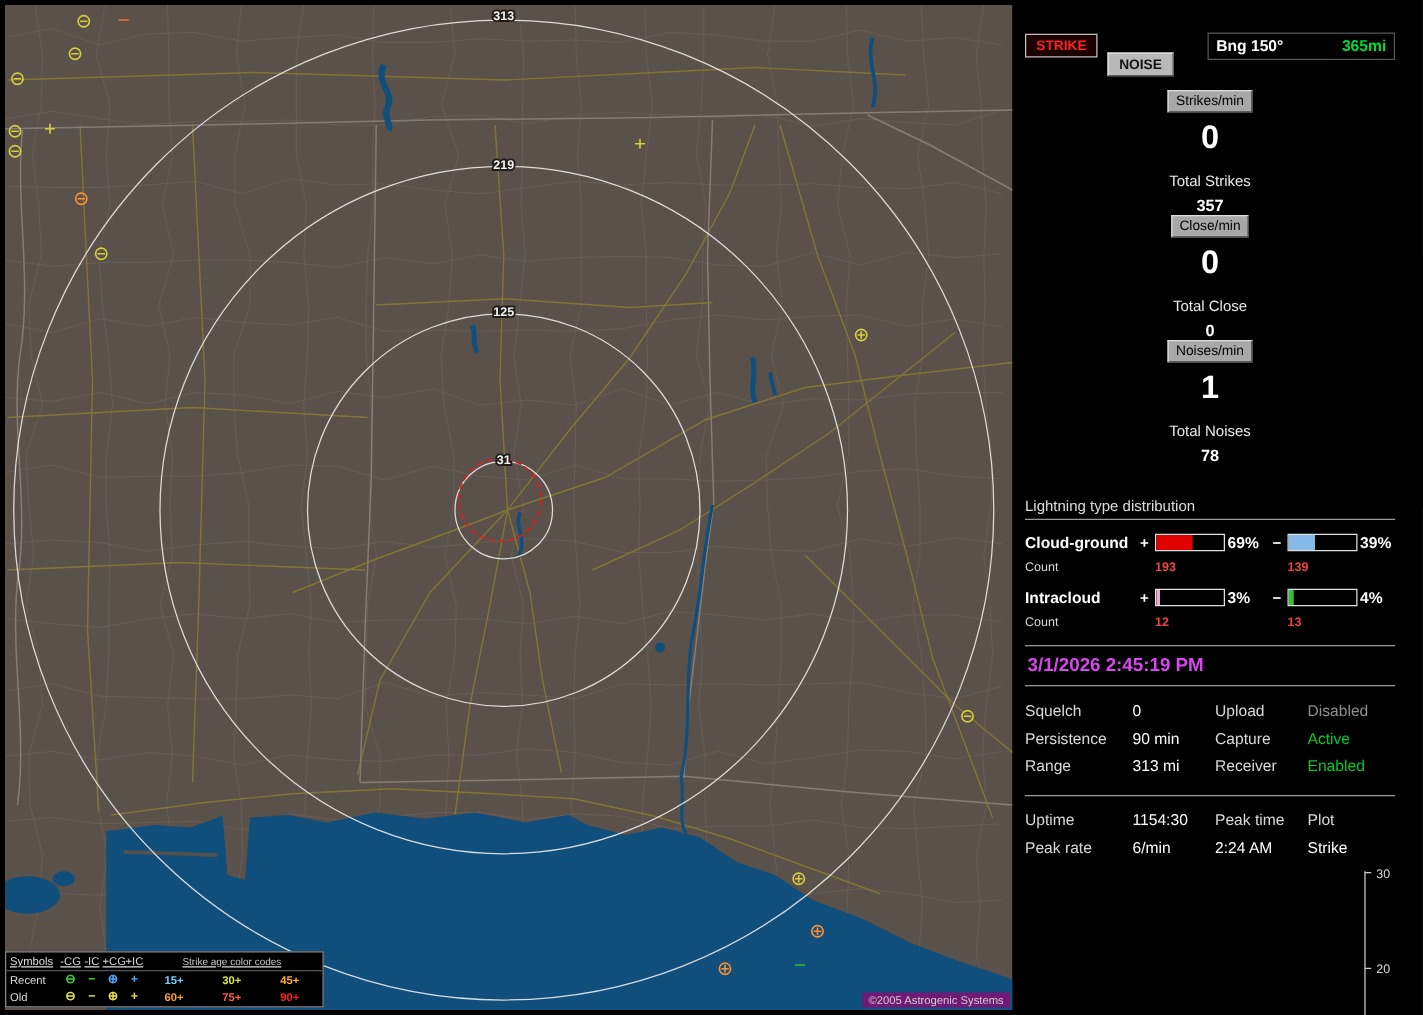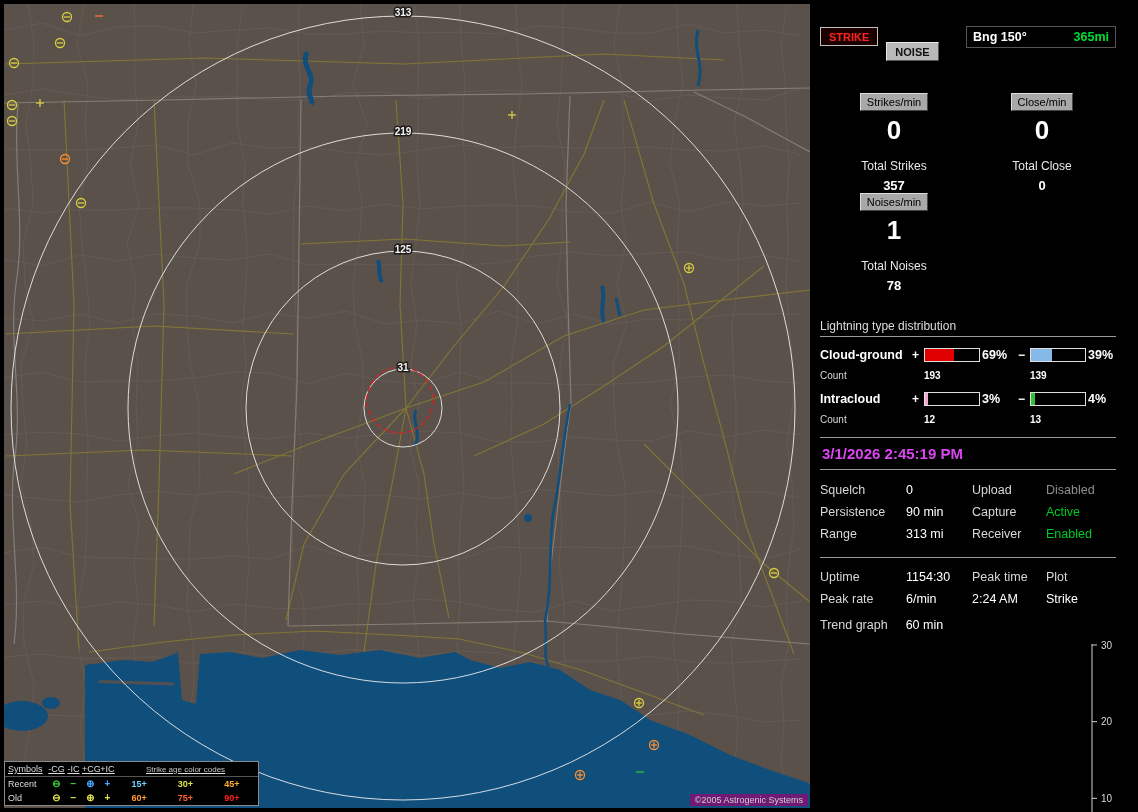--- a/index.html
+++ b/index.html
@@ -27,36 +27,36 @@
   .top-row{display:flex;gap:8px;align-items:center;}
   .btn{height:19px;font-size:11px;font-weight:bold;padding:0 8px;cursor:pointer;
        font-family:"Liberation Sans",sans-serif;}
   .btn-strike{background:#1c0000;color:#ff2222;border:1px solid #c0c0c0;}
   .btn-noise{background:#b9b9b9;color:#111;border:1px solid #e8e8e8;
              border-right-color:#555;border-bottom-color:#555;margin-top:30px;}
   .bng-box{margin-left:auto;width:136px;height:20px;display:flex;align-items:center;
            justify-content:space-between;padding:0 6px;border:1px solid #555;background:#000;}
   .bng{color:#fff;font-weight:bold;font-size:12.5px;}
   .bngmi{color:#00dd33;font-weight:bold;font-size:12.5px;}
-  .counters{display:grid;grid-template-columns:1fr 1fr;text-align:center;margin-top:32px;}
+  .counters{display:grid;grid-template-columns:1fr;text-align:center;margin-top:11px;}
   .counter-box{display:inline-block;background:#a8a8a8;color:#000;font-size:11px;padding:2px 6px;
                border:1px solid #ddd;border-right-color:#444;border-bottom-color:#444;}
   .big-num{font-size:26px;font-weight:bold;color:#fff;margin-top:6px;line-height:1;}
   .total-label{margin-top:16px;font-size:12px;color:#e8e8e8;}
   .total-val{margin-top:5px;font-size:13px;font-weight:bold;color:#fff;}
   .dist-title{margin-top:26px;color:#ddd;font-size:12px;padding-bottom:3px;border-bottom:1px solid #9a9a9a;}
   .dist-grid{display:grid;grid-template-columns:92px 12px 58px 36px 12px 58px auto;
              align-items:center;margin-top:10px;height:16px;}
   .dist-name{font-weight:bold;color:#fff;font-size:12.5px;}
   .sign{color:#fff;font-weight:bold;}
   .bar{display:block;width:54px;height:12px;border:1px solid #e0e0e0;background:#000;overflow:hidden;}
   .bar .fill{display:block;height:100%;}
   .pct{font-weight:bold;color:#fff;font-size:12.5px;}
   .count-grid{display:grid;grid-template-columns:92px 12px 94px 12px auto;margin-top:7px;font-size:10px;}
-  .count-grid .cv{font-weight:bold;color:#ffffff;}
+  .count-grid .cv{font-weight:bold;color:#ef4444;}
   .datetime{margin-top:12px;border-top:1px solid #9a9a9a;border-bottom:1px solid #9a9a9a;
             padding:7px 2px;color:#d946ef;font-weight:bold;font-size:15px;}
   .settings-grid{display:grid;grid-template-columns:86px 66px 74px auto;row-gap:8px;
                  margin-top:13px;font-size:12.5px;}
   .stats-grid{display:grid;grid-template-columns:86px 66px 74px auto;row-gap:8px;
               margin-top:16px;padding-top:12px;border-top:1px solid #9a9a9a;font-size:12.5px;}
   .lab{color:#d8d8d8;}
   .val{color:#fff;}
   .val.muted{color:#8f8f8f;}
   .val.green{color:#00cc22;}
@@ -346,24 +346,20 @@
       <span class="val">1154:30</span>
       <span class="lab">Peak time</span>
       <span class="lab">Plot</span>
 
       <span class="lab">Peak rate</span>
       <span class="val">6/min</span>
       <span class="val">2:24 AM</span>
       <span class="val">Strike</span>
     </div>
 
-    <div class="trend-row">
-      <span class="lab">Trend graph</span>
-      <span class="val">60 min</span>
-    </div>
 
     <svg id="trend-svg" width="312" height="258" viewBox="0 0 312 258">
       <line class="axis" x1="272" y1="4" x2="272" y2="235"></line>
       <line class="axis" x1="1" y1="235" x2="272" y2="235"></line>
 
       <line class="axis" x1="272" y1="5" x2="277" y2="5"></line>
       <line class="axis" x1="272" y1="81.7" x2="277" y2="81.7"></line>
       <line class="axis" x1="272" y1="158.3" x2="277" y2="158.3"></line>
       <text class="ticktext" x="281" y="9">30</text>
       <text class="ticktext" x="281" y="85">20</text>

